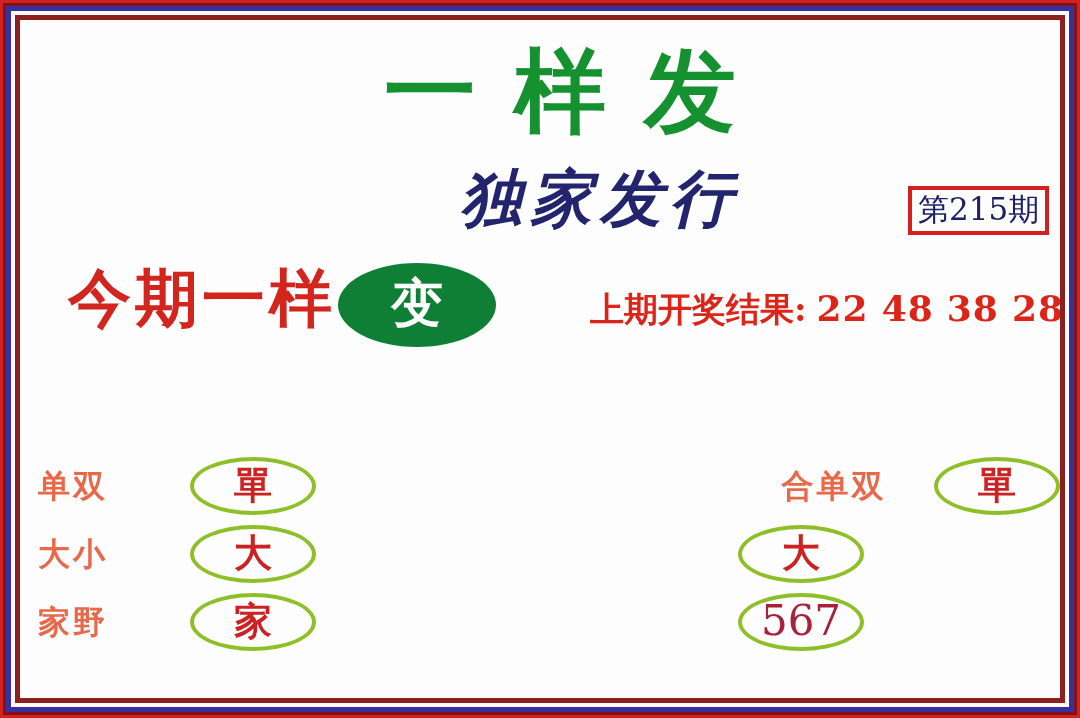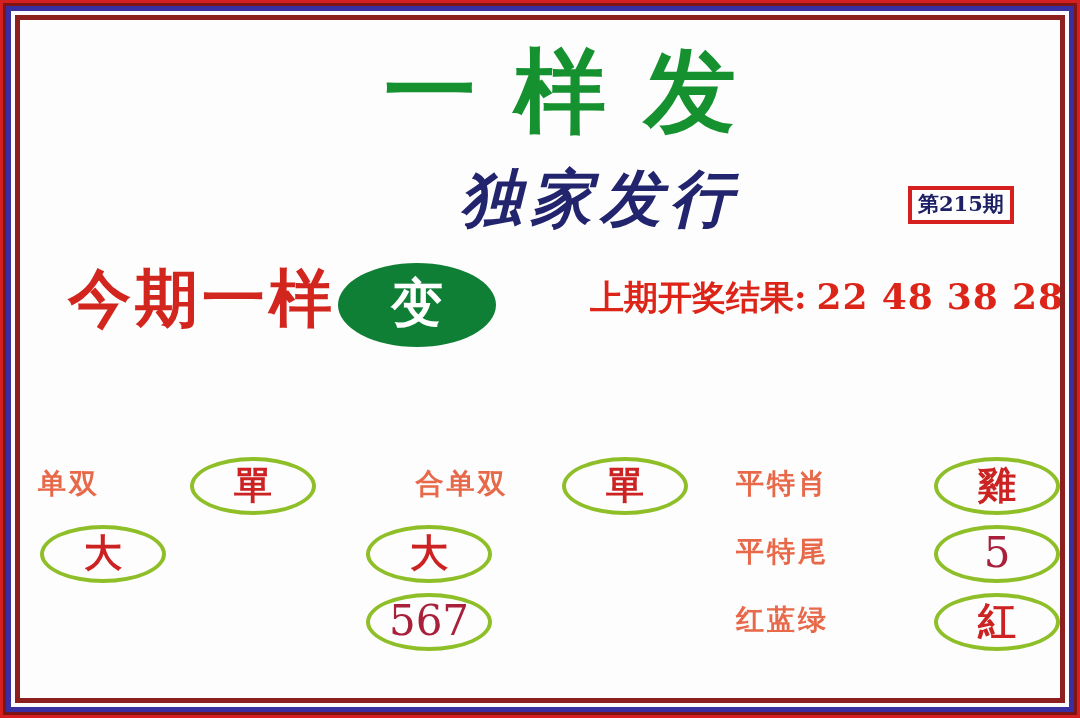--- a/index.html
+++ b/index.html
@@ -72,22 +72,22 @@
     text-align: center;
   }
 
   #issue-box {
     position: absolute;
     left: 888px; top: 166px;
     padding: 3px 6px 5px 6px;
     border: 4px solid #d61f1f;
     background: #fdfdfd;
     font-family: "DejaVu Serif", serif;
-    font-weight: bold;
-    font-size: 21px;
+    font-weight: normal;
+    font-size: 31px;
     line-height: 1.05;
     color: #1d2063;
     white-space: nowrap;
   }
 
   
   #banner-label {
     position: absolute;
     left: 48px; top: 247px;
     font-family: "DejaVu Serif", serif;
@@ -116,21 +116,21 @@
     font-family: "DejaVu Serif", serif;
     font-weight: bold;
     font-size: 52px;
     color: #ffffff;
     padding-bottom: 3px;
     box-sizing: border-box;
   }
 
   #result-line {
     position: absolute;
-    left: 570px; top: 258px;
+    left: 570px; top: 270px;
     white-space: nowrap;
     color: #dc2418;
     font-family: "DejaVu Serif", serif;
     font-weight: bold;
     line-height: 1;
   }
   #result-caption {
     font-size: 34px;
     letter-spacing: 0px;
   }
@@ -154,23 +154,23 @@
     display: flex;
     flex-direction: column;
     gap: 6px;
   }
   .grid-row {
     display: flex;
     align-items: center;
     height: 62px;
   }
   .row-label {
-    font-family: Liberation Mono, monospace;
-    font-weight: bold;
-    font-size: 28px;
+    font-family: Liberation Sans, sans-serif;
+    font-weight: bold;
+    font-size: 32px;
     line-height: 1;
     letter-spacing: 3px;
     color: #e8694a;
     white-space: nowrap;
   }
   .answer-oval {
     position: relative;
     width: 126px;
     height: 58px;
     margin-left: 2px;
@@ -233,22 +233,29 @@
 
     <div id="grid">
         <div class="grid-col col-1">
           <div class="grid-row">
             <div class="row-label">单双</div>
             <div class="answer-oval">
               <div class="answer-text">單</div>
             </div>
           </div>
           <div class="grid-row">
+            <div class="row-label">大小</div>
             <div class="answer-oval">
               <div class="answer-text">大</div>
+            </div>
+          </div>
+          <div class="grid-row">
+            <div class="row-label">家野</div>
+            <div class="answer-oval">
+              <div class="answer-text">家</div>
             </div>
           </div>
         </div>
         <div class="grid-col col-2">
           <div class="grid-row">
             <div class="row-label">合单双</div>
             <div class="answer-oval">
               <div class="answer-text">單</div>
             </div>
           </div>
@@ -256,36 +263,16 @@
             <div class="answer-oval">
               <div class="answer-text">大</div>
             </div>
           </div>
           <div class="grid-row">
             <div class="answer-oval">
               <div class="answer-text numeric">567</div>
             </div>
           </div>
         </div>
-        <div class="grid-col col-3">
-          <div class="grid-row">
-            <div class="row-label">平特肖</div>
-            <div class="answer-oval">
-              <div class="answer-text">雞</div>
-            </div>
-          </div>
-          <div class="grid-row">
-            <div class="row-label">平特尾</div>
-            <div class="answer-oval">
-              <div class="answer-text numeric">5</div>
-            </div>
-          </div>
-          <div class="grid-row">
-            <div class="row-label">红蓝绿</div>
-            <div class="answer-oval">
-              <div class="answer-text">紅</div>
-            </div>
-          </div>
-        </div>
       </div>
 
   </div>
 </div>
 
 </body></html>

